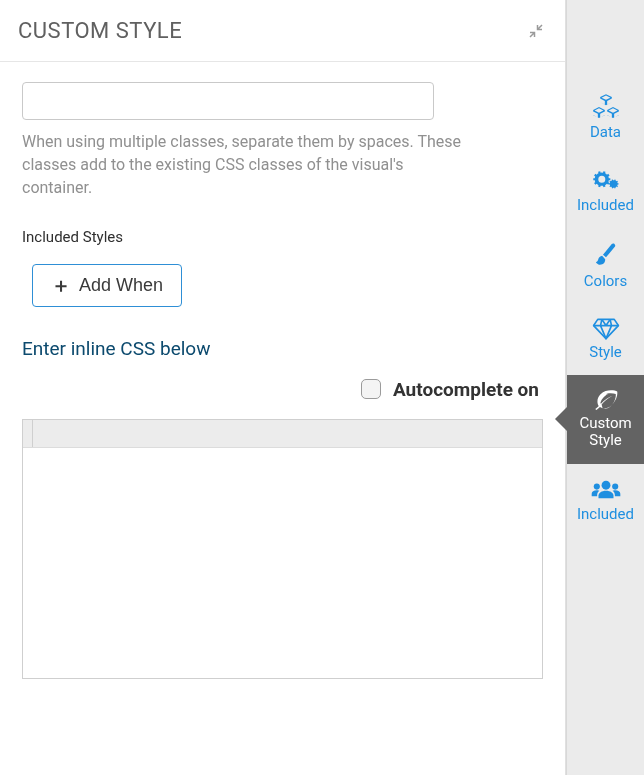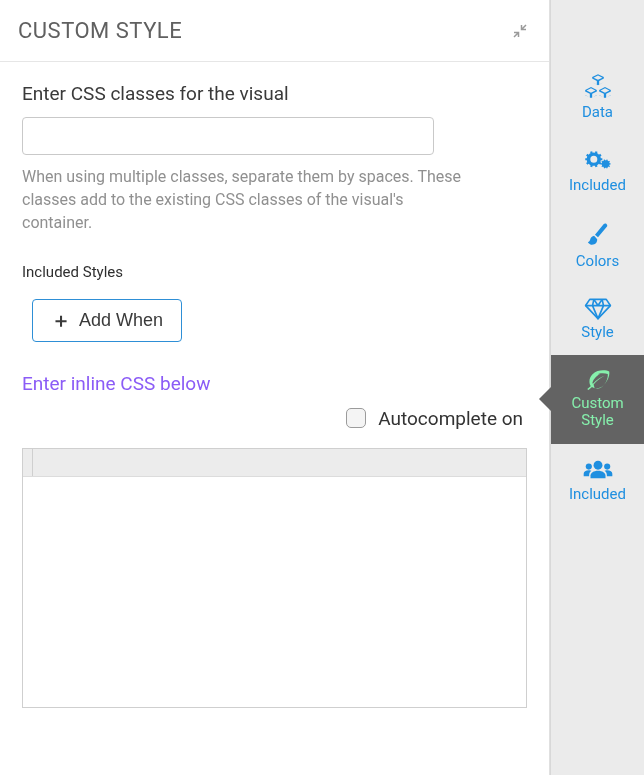--- a/index.html
+++ b/index.html
@@ -95,31 +95,32 @@
       margin-left: 10px;
     }
     .btn-outline .plus {
       font-weight: 700;
       font-size: 20px;
       line-height: 1;
     }
 
     .inline-css-label {
       font-size: 19px;
-      color: #8b5cf6;
+      color: #0c4a6e;
       margin-top: 30px;
     }
 
     .autocomplete-row {
       display: flex;
       justify-content: flex-end;
       align-items: center;
       gap: 12px;
-      margin-top: 12px;
+      margin-top: 18px;
       padding-right: 4px;
+      font-weight: bold;
     }
     .checkbox {
       width: 20px;
       height: 20px;
       border: 1.5px solid #9b9b9b;
       border-radius: 5px;
       background: #f4f4f4;
       cursor: pointer;
     }
     .autocomplete-label {
@@ -146,45 +147,45 @@
       width: 10px;
       border-right: 1px solid #cfcfcf;
       background: #ececec;
     }
     .code-body {
       flex: 1;
     }
 
     
     .sidebar {
-      width: 94px;
+      width: 78px;
       background: #ebebeb;
       border-left: 1px solid #d8d8d8;
       display: flex;
       flex-direction: column;
-      padding-top: 60px;
+      padding-top: 80px;
     }
     .side-item {
       position: relative;
       display: flex;
       flex-direction: column;
       align-items: center;
       justify-content: center;
       gap: 4px;
       padding: 14px 4px;
       cursor: pointer;
       color: #1f8fe0;
       font-size: 15px;
       line-height: 1.15;
       text-align: center;
     }
     .side-item svg { display:block; }
     .side-item.active {
       background: #636363;
-      color: #86efac;
+      color: #ffffff;
     }
     .side-item.active::before {
       content: "";
       position: absolute;
       left: -12px;
       top: 50%;
       transform: translateY(-50%);
       border-top: 12px solid transparent;
       border-bottom: 12px solid transparent;
       border-right: 12px solid #636363;
@@ -201,21 +202,20 @@
     <span class="collapse-icon">
       <svg width="18" height="18" viewBox="0 0 24 24" fill="none" stroke="currentColor" stroke-width="2">
         <path d="M20 4 L14 10 M14 4 v6 h6"></path>
         <path d="M4 20 L10 14 M10 20 v-6 h-6"></path>
       </svg>
     </span>
   </div>
 
   <div class="panel-body">
 
-    <div class="field-label">Enter CSS classes for the visual</div>
     <input type="text" class="text-input" value="" style="">
     <div class="help-text">When using multiple classes, separate them by spaces. These classes add to the existing CSS classes of the visual's container.</div>
 
     <div class="section-label">Included Styles</div>
 
     <button class="btn-outline">
       <span class="plus">＋</span>
       <span>Add When</span>
     </button>
 

